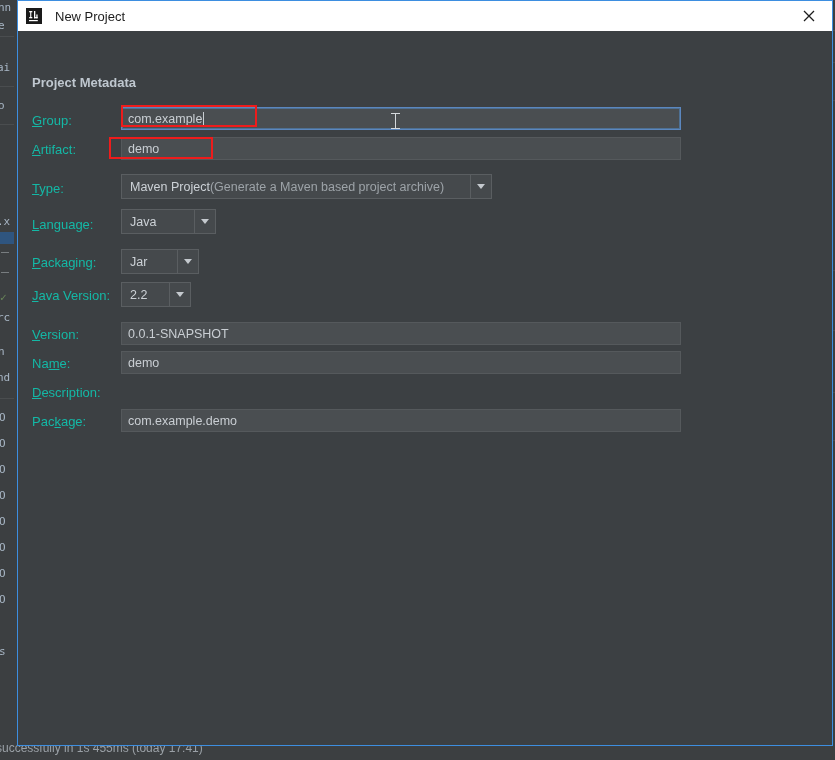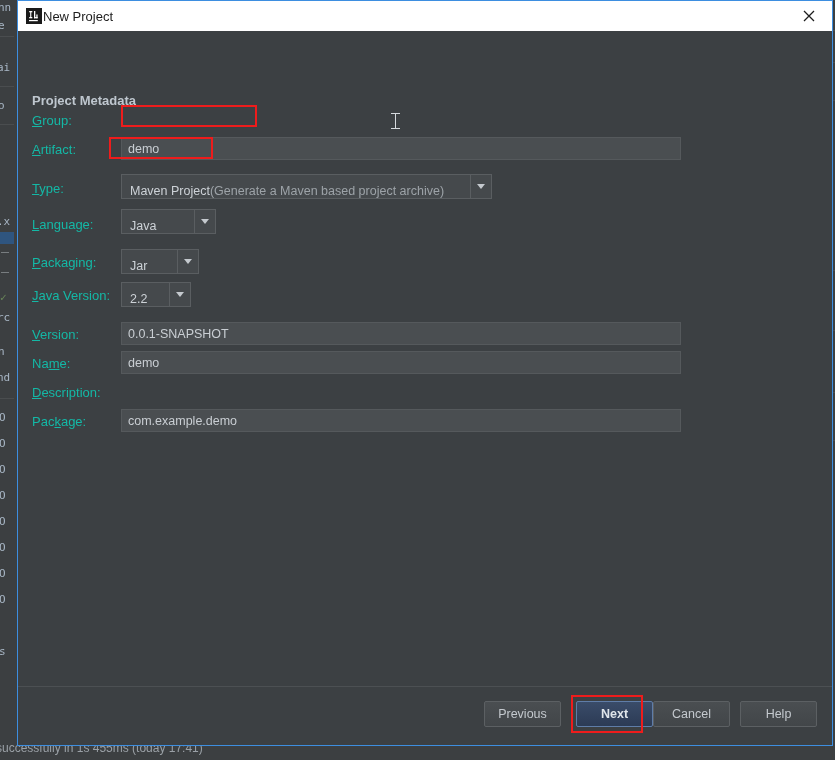--- a/index.html
+++ b/index.html
@@ -96,21 +96,21 @@
   .app-icon {
     width: 16px; height: 16px;
     background: #1a1a1a;
     display: flex;
     align-items: center;
     justify-content: center;
     flex: 0 0 auto;
   }
   .app-icon svg { display: block; }
   .title-text {
-    margin-left: 1px;
+    margin-left: 13px;
     font-size: 13px;
     color: #1d1d1d;
     font-family: "Liberation Sans", sans-serif;
   }
   .close-btn {
     position: absolute;
     right: 0; top: 0;
     width: 46px; height: 30px;
     display: flex;
     align-items: center;
@@ -120,21 +120,21 @@
   .close-btn svg { display: block; }
 
   .dialog-body {
     flex: 1 1 auto;
     position: relative;
     background: #3c4043;
   }
 
   .section-title {
     position: absolute;
-    left: 14px; top: 62px;
+    left: 14px; top: 44px;
     font-size: 13px;
     font-weight: bold;
     color: #bfc7cf;
   }
   .fld-label {
     position: absolute;
     font-size: 13px;
     color: #14b8a6;
     white-space: nowrap;
   }
@@ -172,21 +172,21 @@
     height: 25px;
     box-sizing: border-box;
     display: flex;
     align-items: stretch;
     background: #45494c;
     border: 1px solid #5a5e61;
   }
   .combo .combo-text {
     flex: 1 1 auto;
     display: flex;
-    align-items: flex-end;
+    align-items: center;
     padding-left: 8px;
     font-size: 12.5px;
     color: #cdd2d7;
     white-space: nowrap;
     overflow: hidden;
   }
   .combo .combo-text .dim { color: #9da3a8; }
   .combo .combo-arrow {
     width: 20px;
     border-left: 1px solid #5a5e61;
@@ -347,20 +347,24 @@
         <path d="M1 1 L11 11 M11 1 L1 11" stroke="#1d1d1d" stroke-width="1.3" fill="none"></path>
       </svg>
     </span>
   </div>
 
   <div class="dialog-body">
 
     <div class="section-title">Project Metadata</div>
 
     <div class="fld-label" style="left:14px; top:82px;"><u>G</u>roup:</div>
+    <div class="textfield focused" style="left:103px; top:76px; width:560px;">
+      <span>com.example</span>
+        <span class="caret"></span>
+    </div>
 
     <div class="fld-label" style="left:14px; top:111px;"><u>A</u>rtifact:</div>
     <div class="textfield" style="left:103px; top:106px; width:560px;">
       <span>demo</span>
     </div>
 
     <div class="fld-label" style="left:14px; top:150px;"><u>T</u>ype:</div>
     <div class="combo" style="left:103px; top:143px; width:371px;">
       <span class="combo-text">
           <span>Maven Project</span>
@@ -414,22 +418,15 @@
 
     <div class="annot" style="left:103px; top:74px; width:136px; height:22px;"></div>
     <div class="annot" style="left:91px; top:106px; width:104px; height:22px;"></div>
 
     <div class="ibeam" style="left:373px; top:81px;">
       <span class="cap top"></span>
       <span class="stem"></span>
       <span class="cap bot"></span>
     </div>
 
-    <div class="buttonbar">
-      <div class="btn" style="left:466px; width:77px;">Previous</div>
-      <div class="btn primary" style="left:558px; width:77px;">Next</div>
-      <div class="btn" style="left:635px; width:77px;">Cancel</div>
-      <div class="btn" style="left:722px; width:77px;">Help</div>
-      <div class="annot" style="left:553px; top:8px; width:72px; height:38px;"></div>
-    </div>
 
   </div>
 </div>
 
 </body></html>

